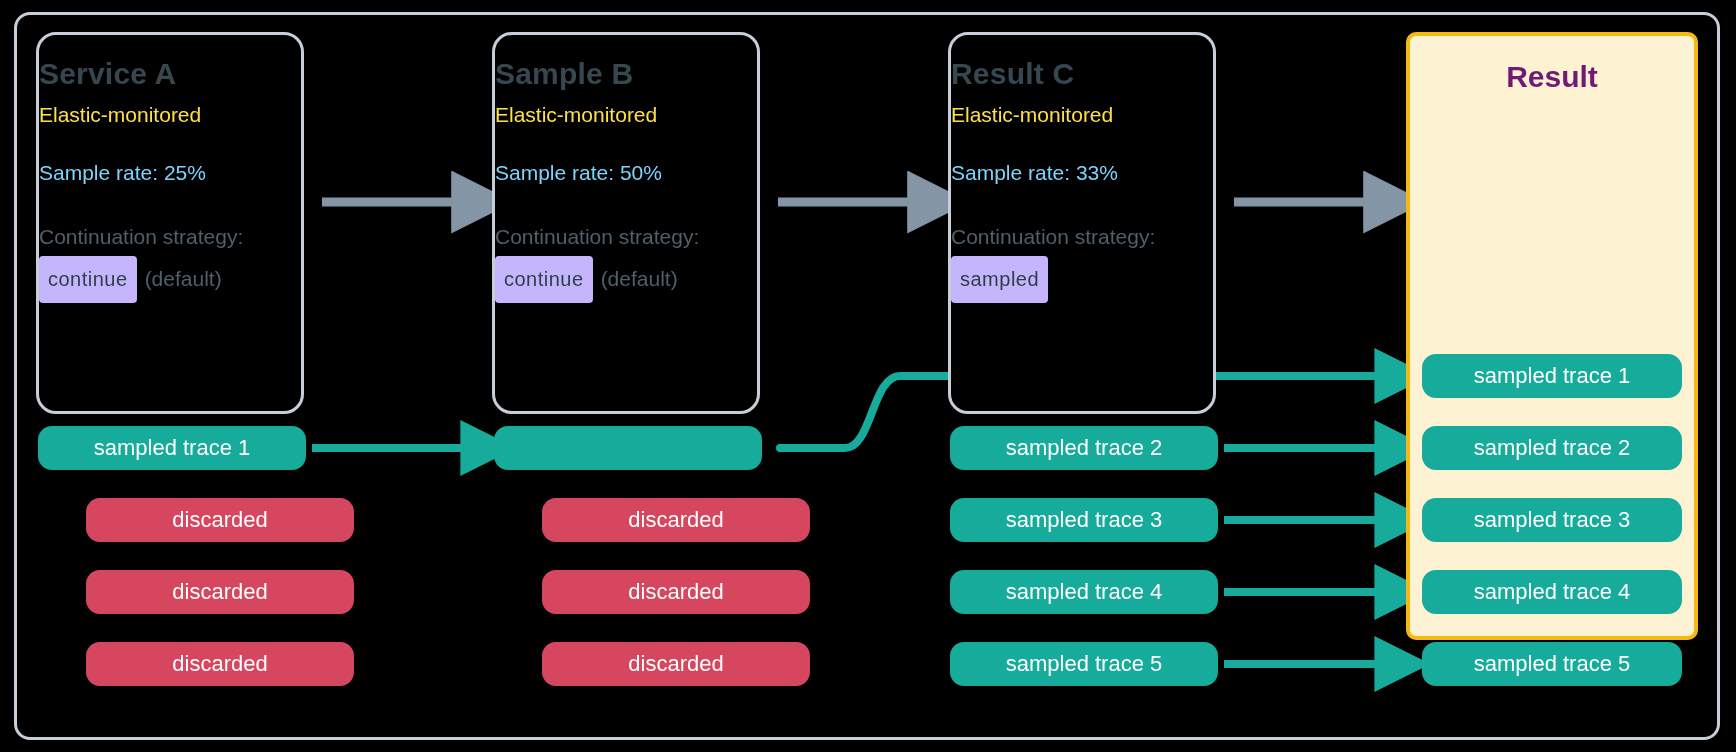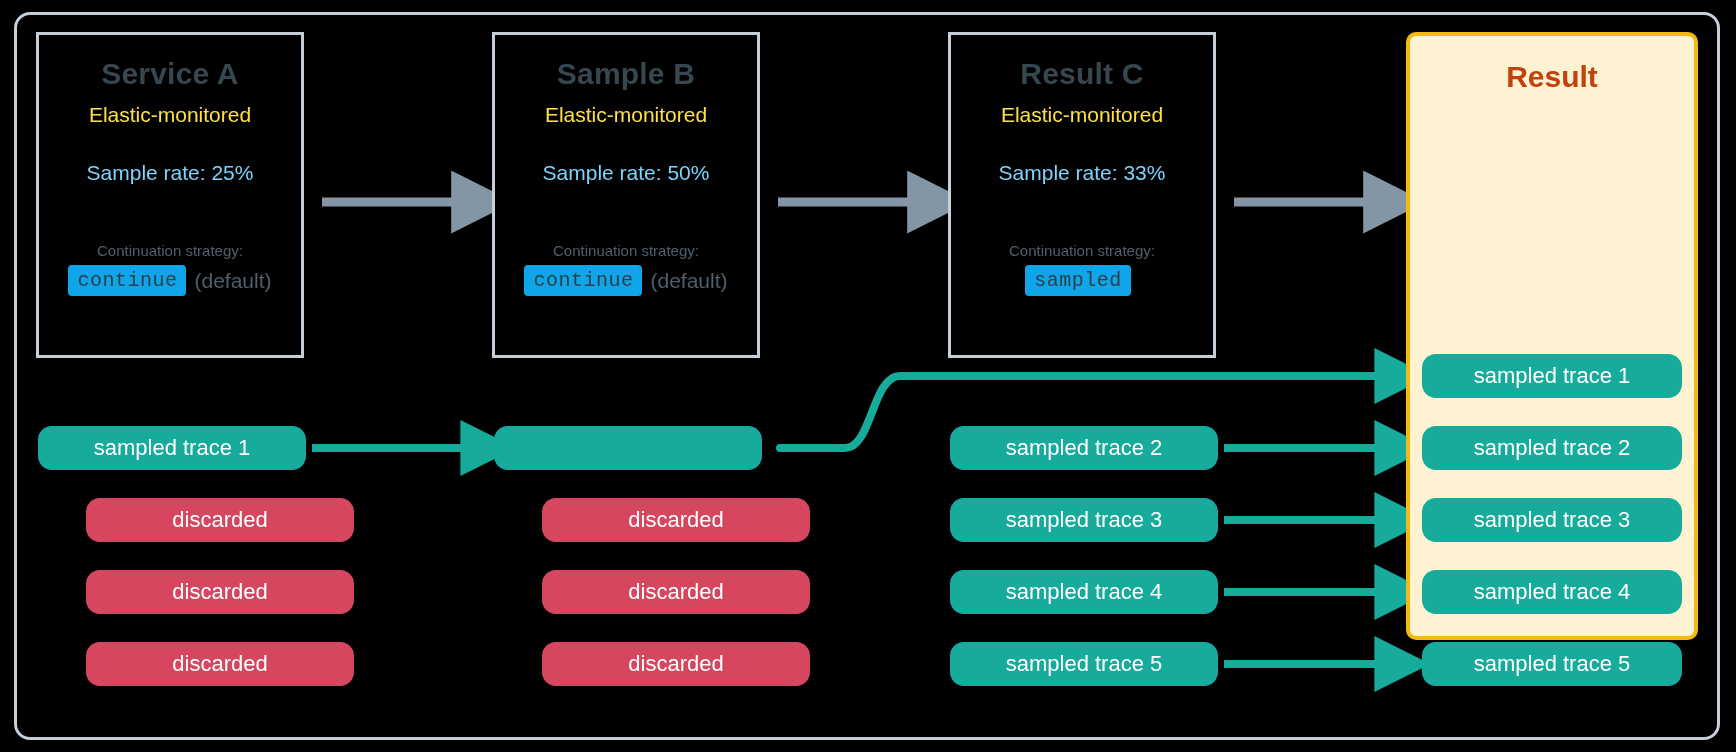--- a/index.html
+++ b/index.html
@@ -12,57 +12,57 @@
 
   
   .outer-frame{
     position:absolute;left:14px;top:12px;width:1706px;height:728px;
     border:3px solid #c6ced8;border-radius:16px;box-sizing:border-box;
     pointer-events:none;
   }
 
   
   .service-card{
-    position:absolute;top:32px;height:326px;
-    border:3px solid #c6ced8;border-radius:0;box-sizing:border-box;
+    position:absolute;top:32px;height:382px;
+    border:3px solid #c6ced8;border-radius:20px;box-sizing:border-box;
     background:#000;
-    display:flex;flex-direction:column;align-items:center;
+    display:flex;flex-direction:column;align-items:flex-start;
     padding-top:16px;
   }
   .svc-title{
     font-size:30px;font-weight:bold;color:#37474f;letter-spacing:.2px;
     margin:6px 0 12px 0;
   }
   .svc-sub{
     font-size:21px;color:#fde047;margin:0 0 0 0;
   }
   .svc-rate{
     font-size:21px;color:#7dd3fc;margin-top:34px;
   }
   .svc-cont{
-    font-size:15px;color:#4f5f6b;margin-top:56px;line-height:1.36;text-align:center;
+    font-size:21px;color:#4f5f6b;margin-top:38px;line-height:1.36;text-align:center;
   }
   .svc-strategy-row{
     margin-top:4px;display:flex;align-items:center;justify-content:center;gap:8px;
     font-size:21px;color:#4f5f6b;
   }
   .code-chip{
-    font-family:Liberation Mono, monospace;
-    background:#0ea5e9;color:#2f3f4a;font-size:20px;
-    padding:4px 9px;border-radius:4px;letter-spacing:.5px;
+    font-family:Liberation Sans, sans-serif;
+    background:#c4b5fd;color:#2f3f4a;font-size:20px;
+    padding:12px 9px;border-radius:4px;letter-spacing:.5px;
   }
 
   
   .result-card{
     position:absolute;left:1406px;top:32px;width:292px;height:608px;
     background:#fdf3d3;border:4px solid #f5b914;border-radius:10px;
     box-sizing:border-box;
   }
   .result-title{
-    text-align:center;font-size:30px;font-weight:bold;color:#c2410c;
+    text-align:center;font-size:30px;font-weight:bold;color:#701a75;
     margin-top:24px;
   }
 
   
   .pill{
     position:absolute;height:44px;border-radius:14px;
     display:flex;align-items:center;justify-content:center;
     color:#ffffff;font-size:22px;box-sizing:border-box;
   }
   .pill.teal{background:#16ab9b;}

